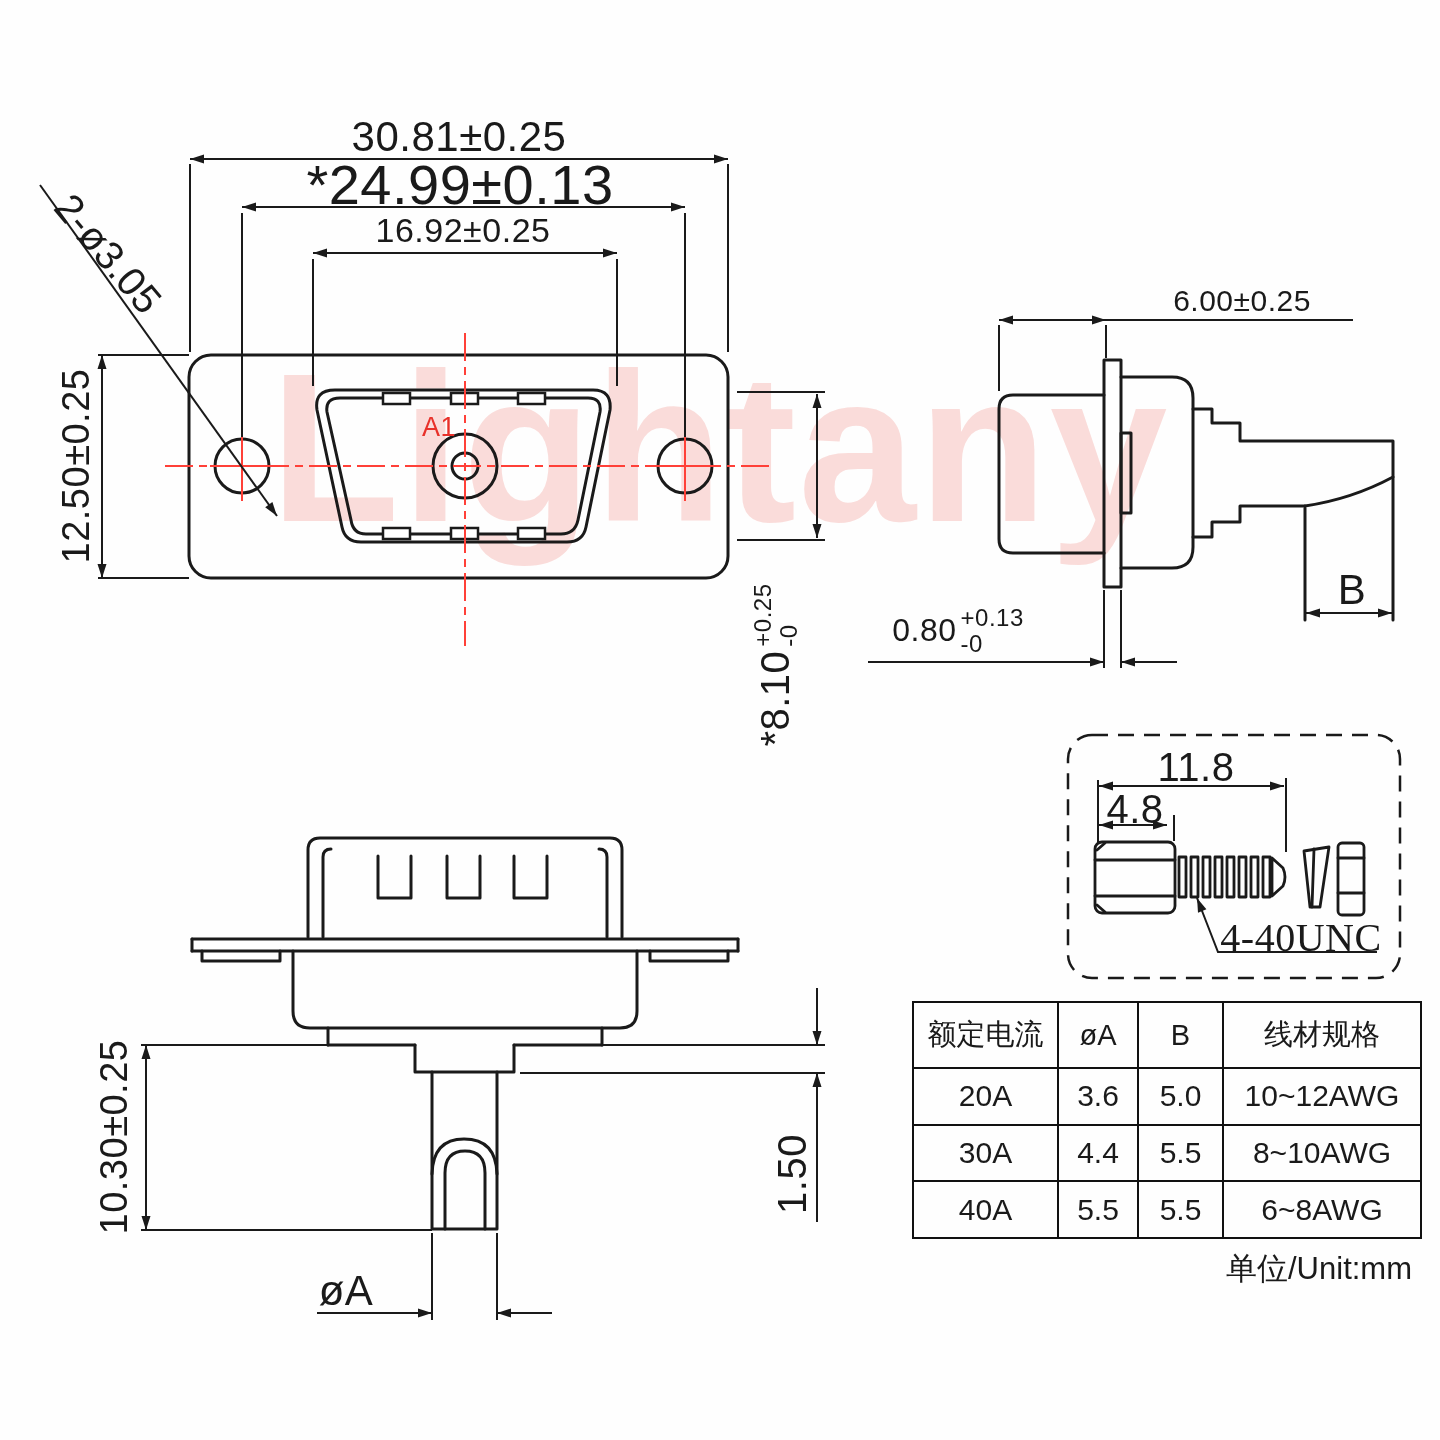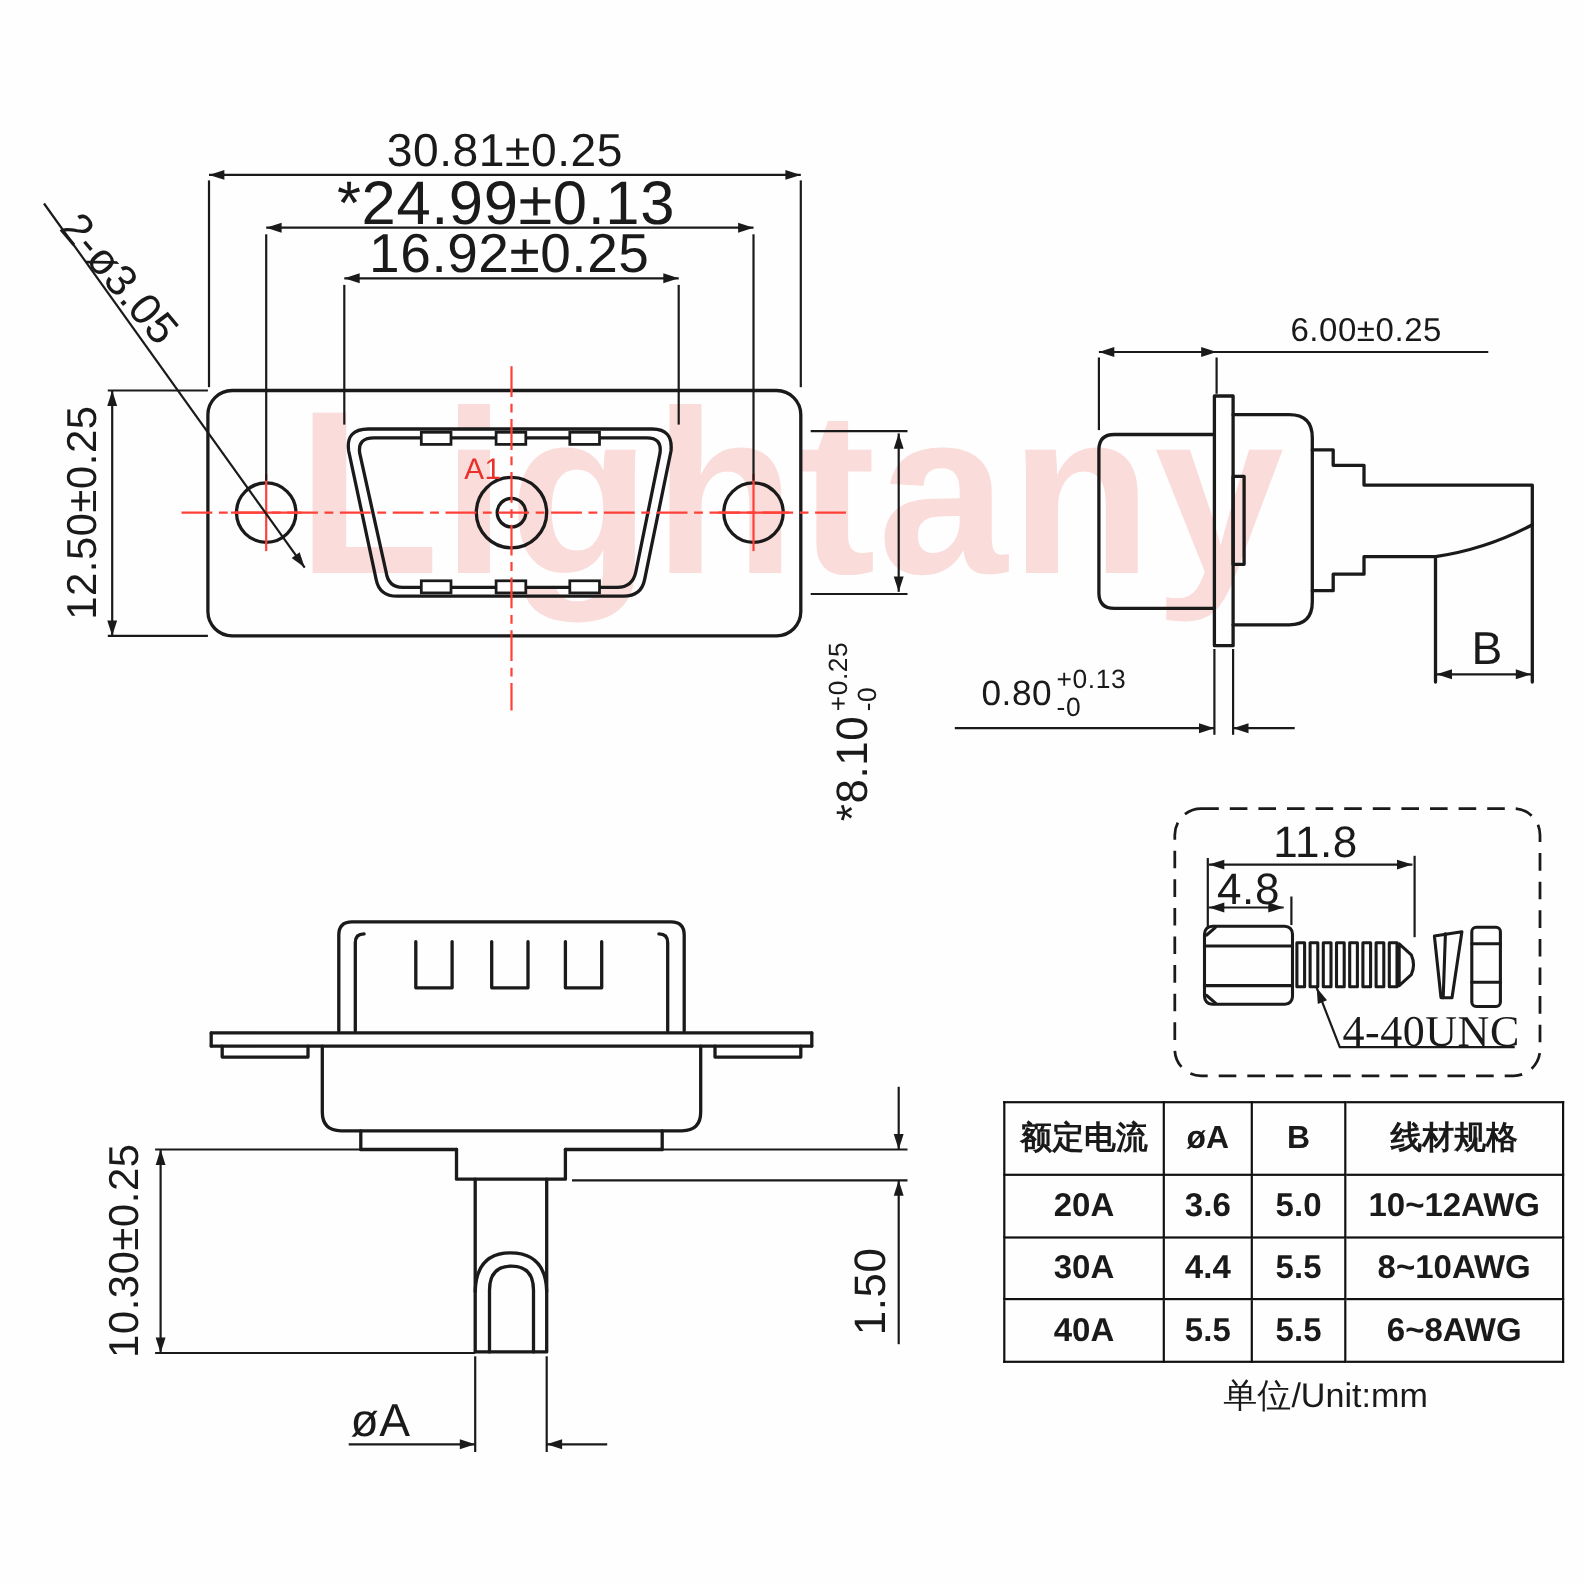--- a/index.html
+++ b/index.html
@@ -13,25 +13,25 @@
   .tol{display:inline-flex;flex-direction:column;font-size:24px;line-height:1.08;
        margin-left:4px;text-align:left;}
   .red{color:#e8312a;}
   #watermark{position:absolute;left:270px;top:342px;font-size:212px;font-weight:700;
              color:rgba(239,125,115,0.26);letter-spacing:2px;line-height:1;}
   svg{position:absolute;left:0;top:0;}
   
   #spec-table{position:absolute;left:912px;top:1001px;width:500px;height:238px;
               border-collapse:collapse;table-layout:fixed;}
   #spec-table td,#spec-table th{border:2px solid #111;text-align:center;vertical-align:middle;
-              font-weight:700;padding:0;font-size:30px;}
+              font-weight:400;padding:0;font-size:30px;}
   #spec-table th{font-size:29px;}
   #spec-table .c0{width:143px;} #spec-table .c1{width:78px;}
   #spec-table .c2{width:83px;}  #spec-table .c3{width:196px;}
-  #unit-note{position:absolute;left:1112px;top:1248px;width:300px;
+  #unit-note{position:absolute;left:1112px;top:1248px;width:300px;text-align:right;
              font-size:31px;}
 </style>
 </head>
 <body>
 
 <div id="stage">
 
   <div id="watermark">Lightany</div>
 
   <svg width="1440" height="1440" viewBox="0 0 1440 1440">
@@ -203,21 +203,21 @@
       <polygon points="1099,786 1113,790.5 1113,781.5"></polygon>
       <polygon points="1284,786 1270,781.5 1270,790.5"></polygon>
       <polygon points="1099,825 1113,829.5 1113,820.5"></polygon>
       <polygon points="1167,825 1153,820.5 1153,829.5"></polygon>
       <polygon points="1197,898 1198,912.7 1206.4,909.3"></polygon>
     </g>
   </svg>
 
   <div class="lbl" style="left:459px;top:137px;font-size:42px;">30.81±0.25</div>
   <div class="lbl" style="left:460px;top:184px;font-size:56px;">*24.99±0.13</div>
-  <div class="lbl" style="left:463px;top:230px;font-size:50px;">16.92±0.25</div>
+  <div class="lbl" style="left:463px;top:230px;font-size:34px;">16.92±0.25</div>
   <div class="lbl rot50" style="left:108px;top:254px;">2-ø3.05</div>
   <div class="lbl rot90" style="left:76px;top:466px;font-size:38px;">12.50±0.25</div>
 
   <div class="lbl rot90 tolwrap" style="left:776px;top:665px;">
     <span>*8.10</span>
     <span class="tol">
       <span>+0.25</span>
       <span>-0</span>
     </span>
   </div>

